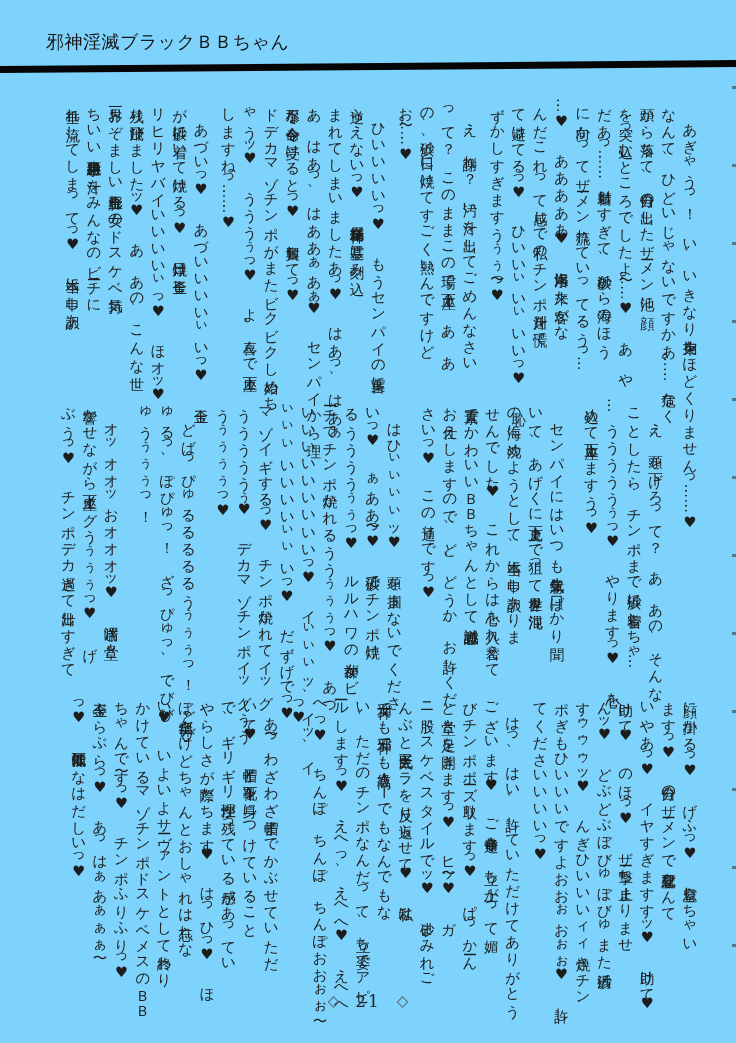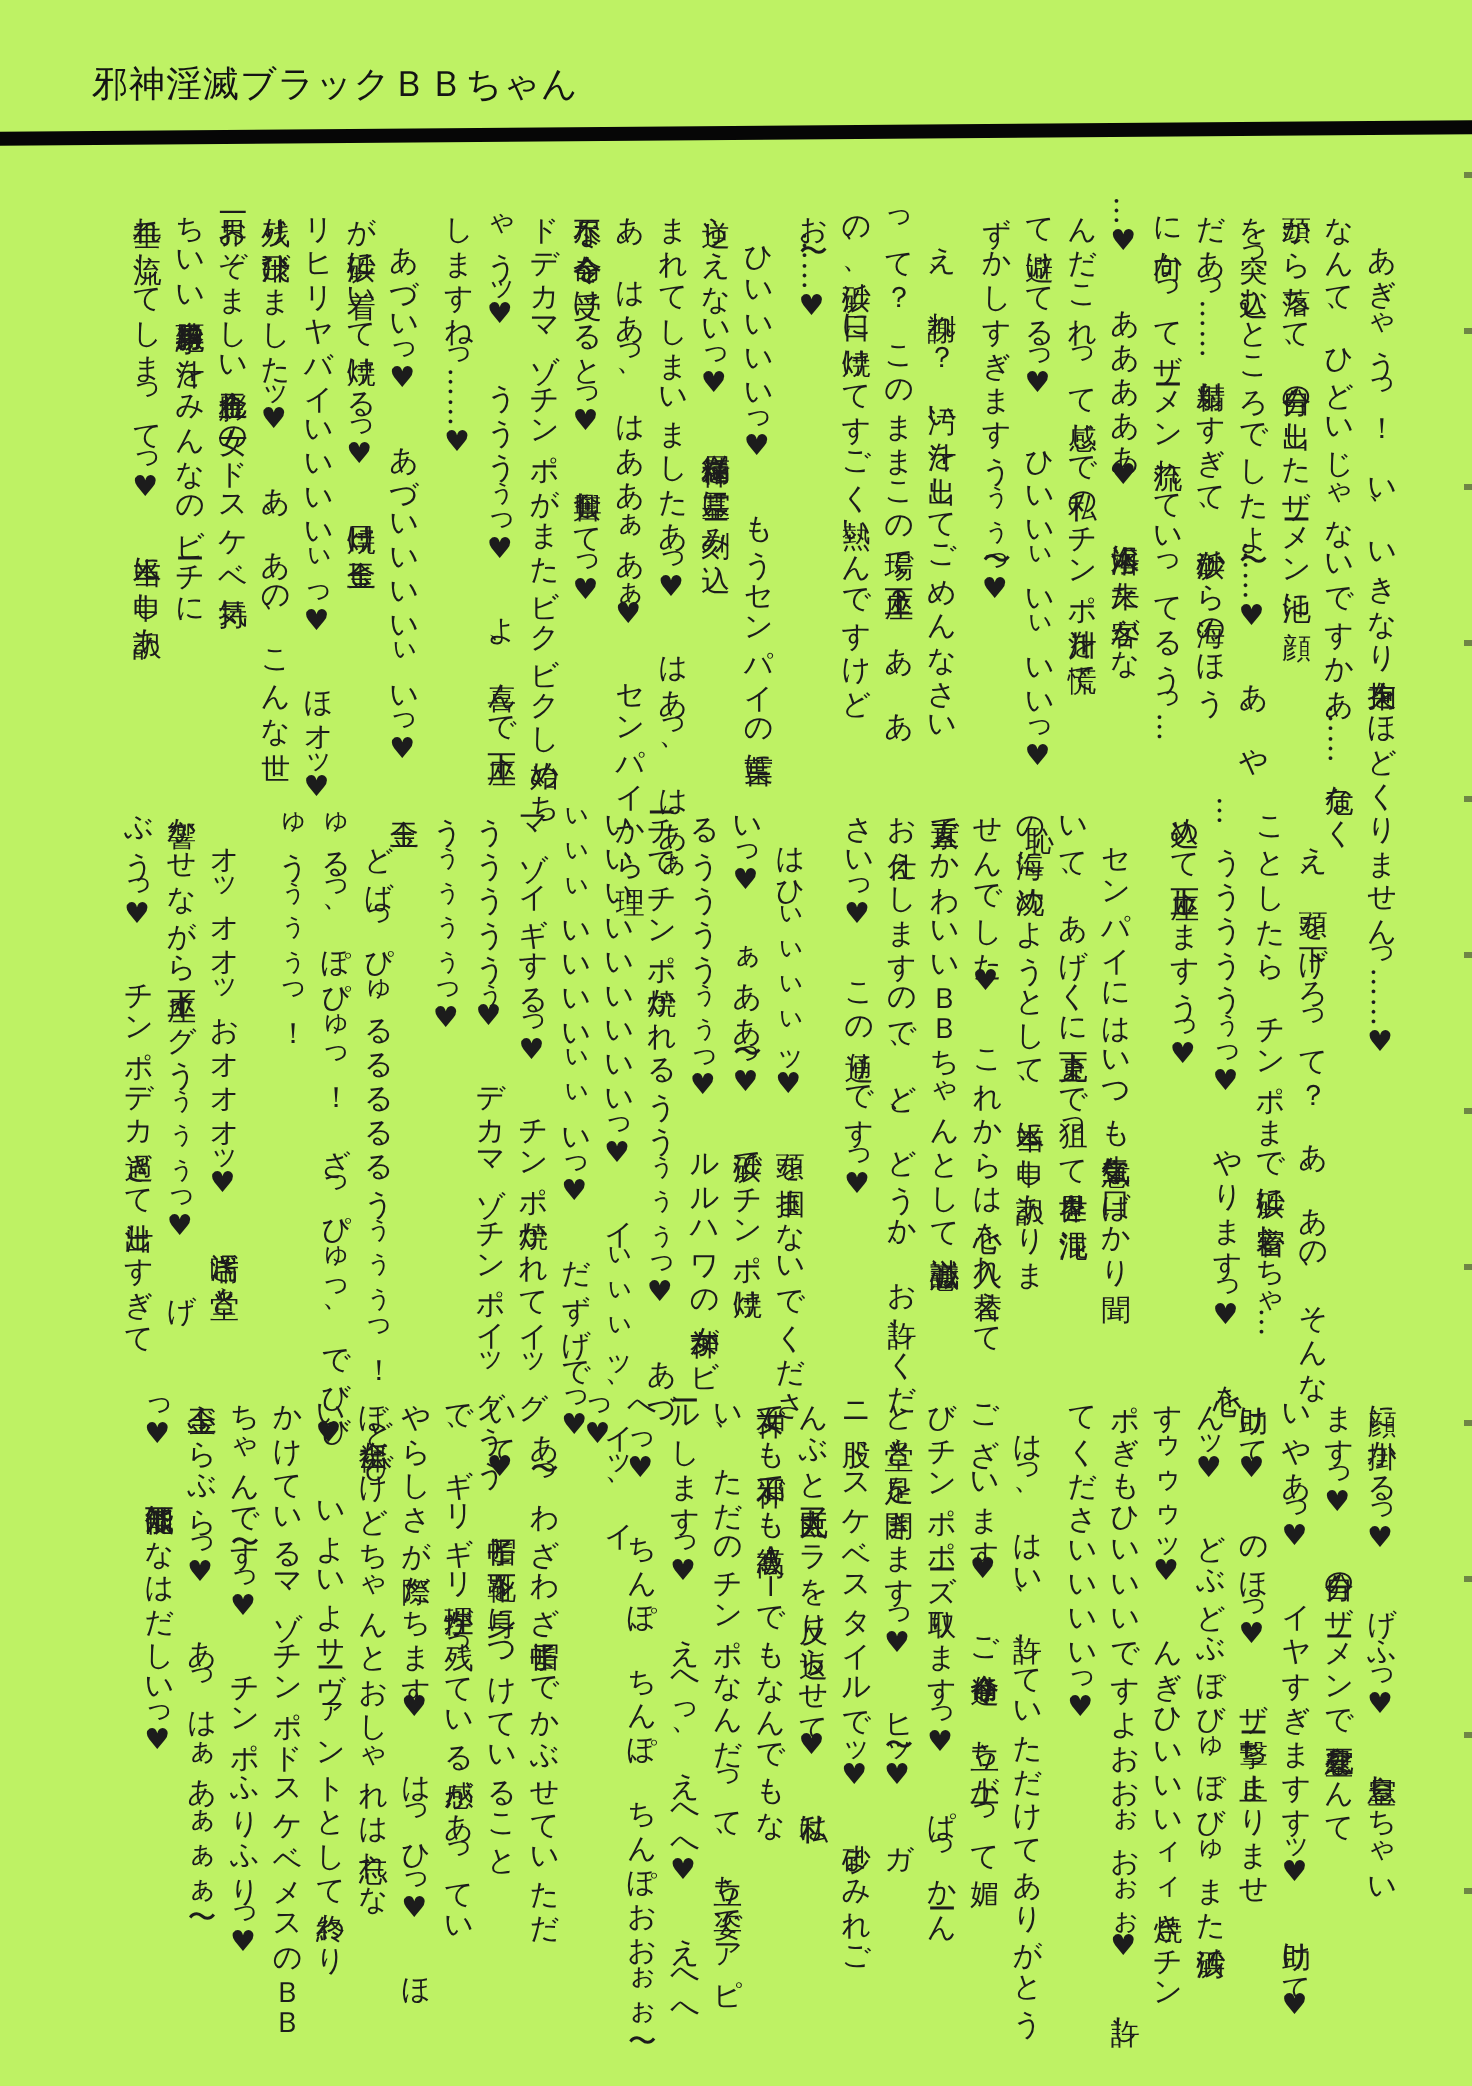--- a/index.html
+++ b/index.html
@@ -3,21 +3,21 @@
 <meta charset="utf-8">
 <style>
   html,body{margin:0;padding:0;}
   body{
     width:736px;height:1043px;
     background:#eceae8;
     font-family:"DejaVu Serif","Liberation Serif",serif;
   }
   .page{
     position:relative;width:736px;height:1043px;overflow:hidden;
-    background:#bef264;color:#1b1b1b;
+    background:#7dd3fc;color:#1b1b1b;
   }
   .page-title{
     position:absolute;left:46px;top:30px;
     font-size:18px;letter-spacing:0.5px;font-weight:500;color:#141414;
     white-space:nowrap;
   }
   .header-rule{
     position:absolute;left:-4px;top:63px;width:744px;height:7px;
     background:#060606;transform:rotate(-0.45deg);
   }
@@ -175,14 +175,17 @@
         <div class="tcol">やらしさが際だちます♥　はっひっ♥　ほ</div>
         <div class="tcol">ぼ全裸だけどちゃんとおしゃれは忘れな</div>
         <div class="tcol">い♥　いよいよサーヴァントとして終わり</div>
         <div class="tcol">かけているマゾチンポドスケベメスのＢＢ</div>
         <div class="tcol">ちゃんで〜すっ♥　チンポふりふりっ♥</div>
         <div class="tcol">金玉ぶらぶらっ♥　あっはぁあぁぁぁ〜</div>
         <div class="tcol">っ♥　知能低下はなはだしいっ♥</div>
       </div>
     </div>
 
+  <div class="page-footer">
+    <span class="diamond">◇</span><span class="num">21</span><span class="diamond">◇</span>
+  </div>
 
 </div>
 
 </body></html>

